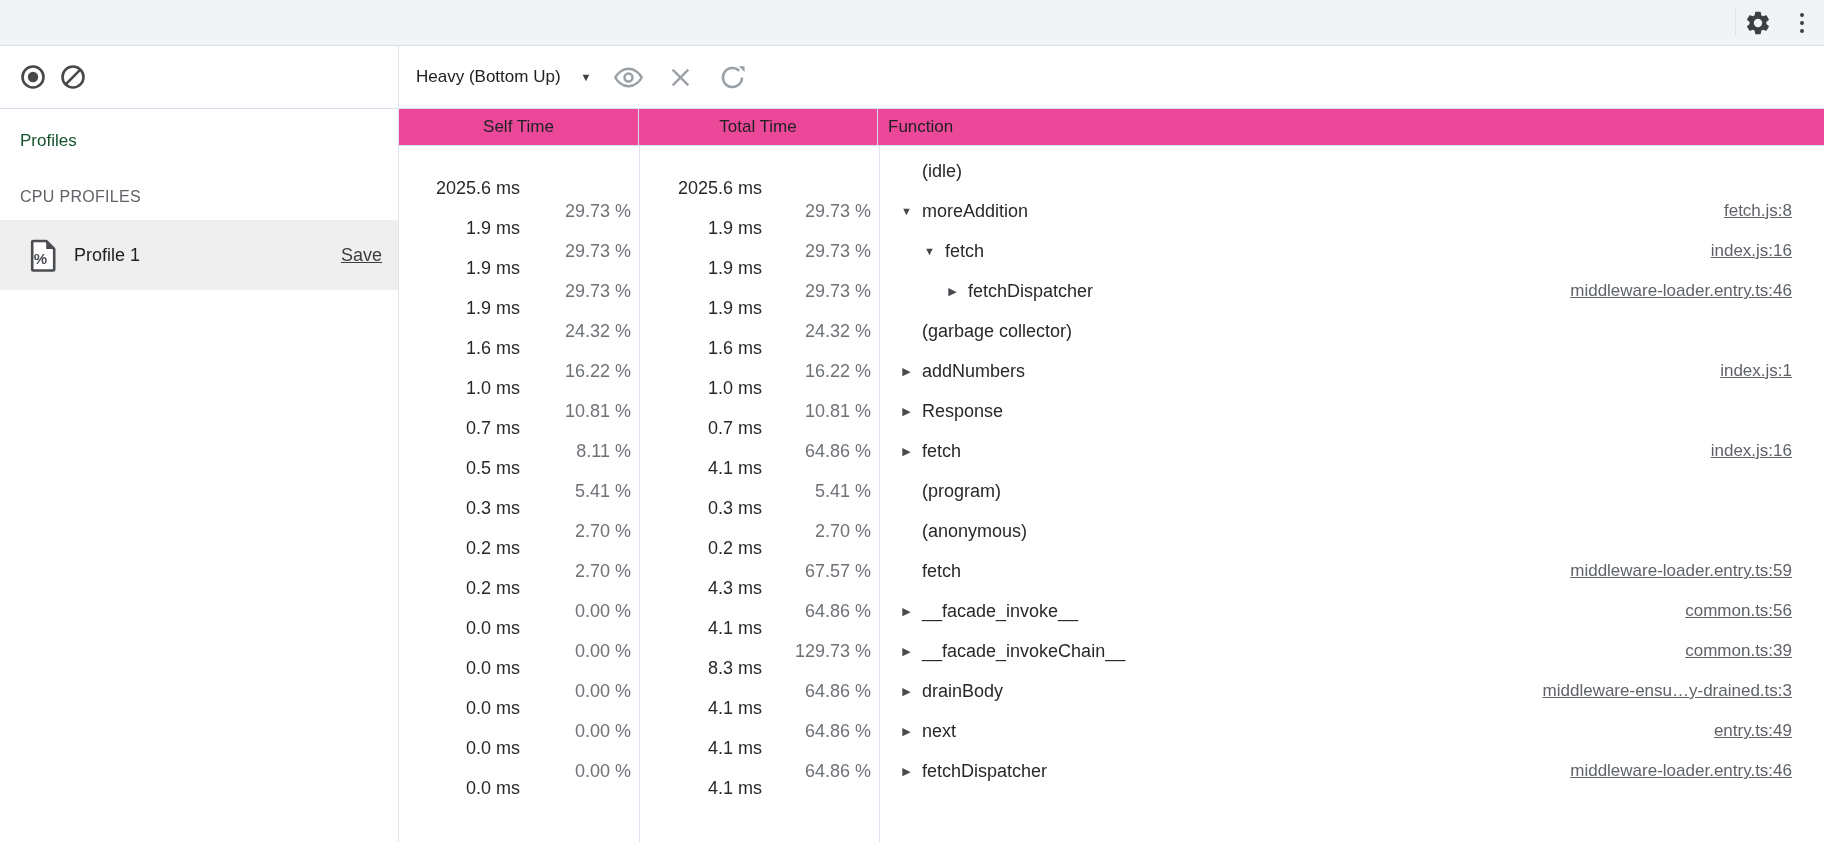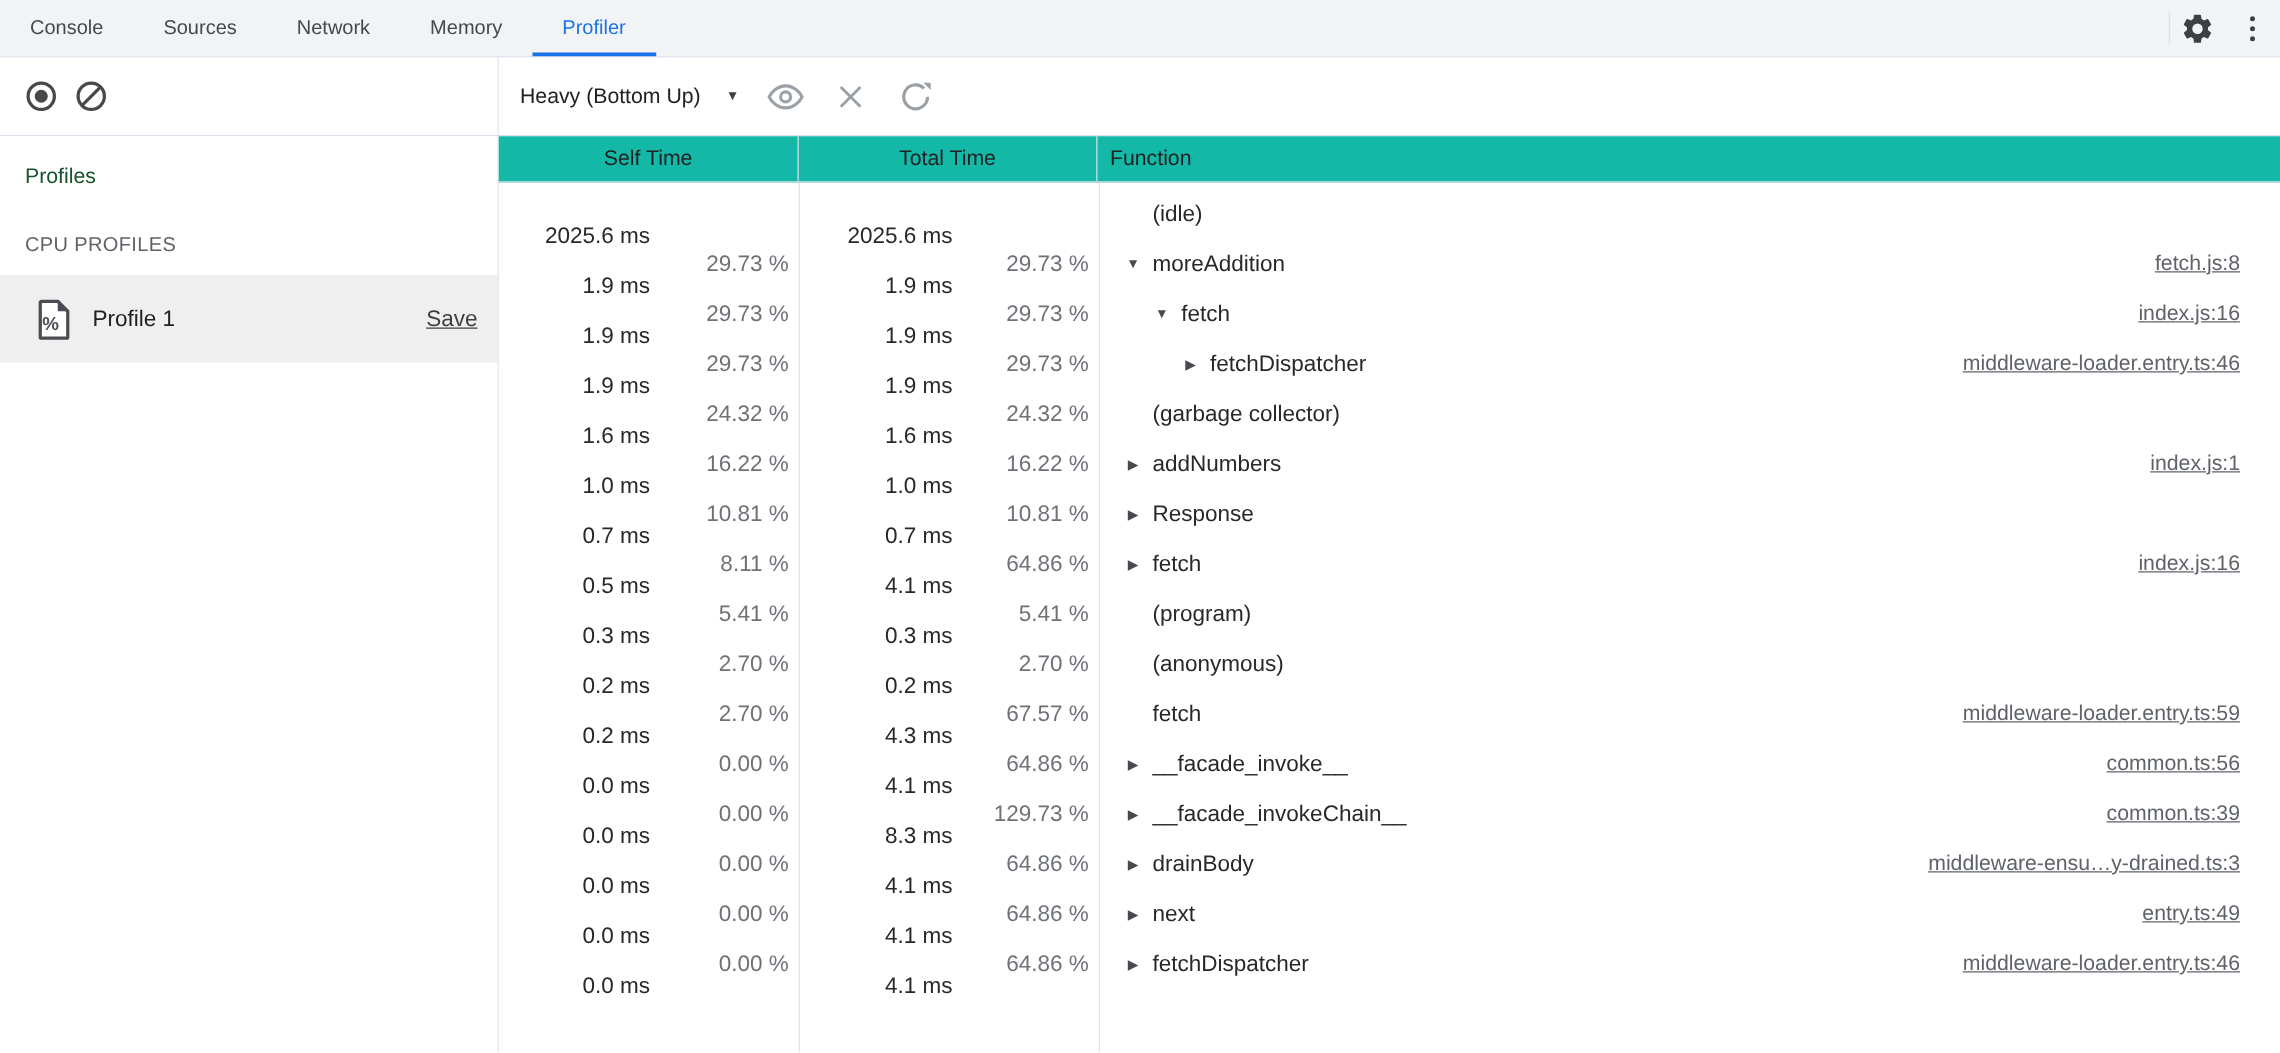--- a/index.html
+++ b/index.html
@@ -64,21 +64,21 @@
   .profile-row {
     margin-top:13px; height:70px; background:#efefef;
     display:flex; align-items:center; padding:0 16px 0 30px;
   }
   .profile-label { margin-left:17px; font-size:18px; color:#202124; }
   .save-link { margin-left:auto; font-size:18px; color:#3c4043; text-decoration:underline; cursor:pointer; }
 
   
   .grid { flex:1; display:flex; flex-direction:column; min-width:0; }
   .grid-header {
-    height:37px; flex:none; background:#14b8a6; border-bottom:1px solid #d6deeb;
+    height:37px; flex:none; background:#ec4899; border-bottom:1px solid #d6deeb;
     display:flex; font-size:17px; color:#202124;
   }
   .h-cell { display:flex; align-items:center; justify-content:center; }
   .h-self  { width:240px; flex:none; border-right:1px solid #d6deeb; }
   .h-total { width:239px; flex:none; border-right:1px solid #d6deeb; }
   .h-fn    { flex:1; justify-content:flex-start; padding-left:10px; }
 
   .grid-body { flex:1; position:relative; padding-top:5px; font-size:18px; overflow:hidden; }
   .vline { position:absolute; top:0; bottom:0; width:1px; background:#dde4f2; }
   .vline-1 { left:240px; } .vline-2 { left:480px; }
@@ -108,27 +108,20 @@
   }
 
   svg { display:block; }
 </style>
 </head>
 <body>
 
 <div class="app">
 
   <div class="tabbar">
-    <div id="tabs-mount" style="display:flex;align-items:stretch;">
-        <div class="tab">Console</div>
-        <div class="tab">Sources</div>
-        <div class="tab">Network</div>
-        <div class="tab">Memory</div>
-        <div class="tab active">Profiler</div>
-      </div>
     <div class="tabbar-spacer"></div>
     <div class="tabbar-divider"></div>
     <div class="tabbar-btn">
       <span>
         <svg width="28" height="28" viewBox="0 0 24 24" fill="#3c4043">
             <path d="M19.14 12.94a7.07 7.07 0 0 0 .06-.94 7.07 7.07 0 0 0-.06-.94l2.03-1.58a.5.5 0 0 0 .12-.64l-1.92-3.32a.5.5 0 0 0-.61-.22l-2.39.96a7.37 7.37 0 0 0-1.62-.94l-.36-2.54a.5.5 0 0 0-.5-.42h-3.84a.5.5 0 0 0-.5.42l-.36 2.54a7.37 7.37 0 0 0-1.62.94l-2.39-.96a.5.5 0 0 0-.61.22L2.65 8.84a.5.5 0 0 0 .12.64l2.03 1.58a7.07 7.07 0 0 0 0 1.88l-2.03 1.58a.5.5 0 0 0-.12.64l1.92 3.32c.14.24.42.33.61.22l2.39-.96c.5.38 1.03.7 1.62.94l.36 2.54a.5.5 0 0 0 .5.42h3.84a.5.5 0 0 0 .5-.42l.36-2.54a7.37 7.37 0 0 0 1.62-.94l2.39.96c.24.1.5 0 .61-.22l1.92-3.32a.5.5 0 0 0-.12-.64zM12 15.6A3.6 3.6 0 1 1 15.6 12 3.6 3.6 0 0 1 12 15.6z"></path>
           </svg>
       </span>
     </div>
     <div class="tabbar-btn">

